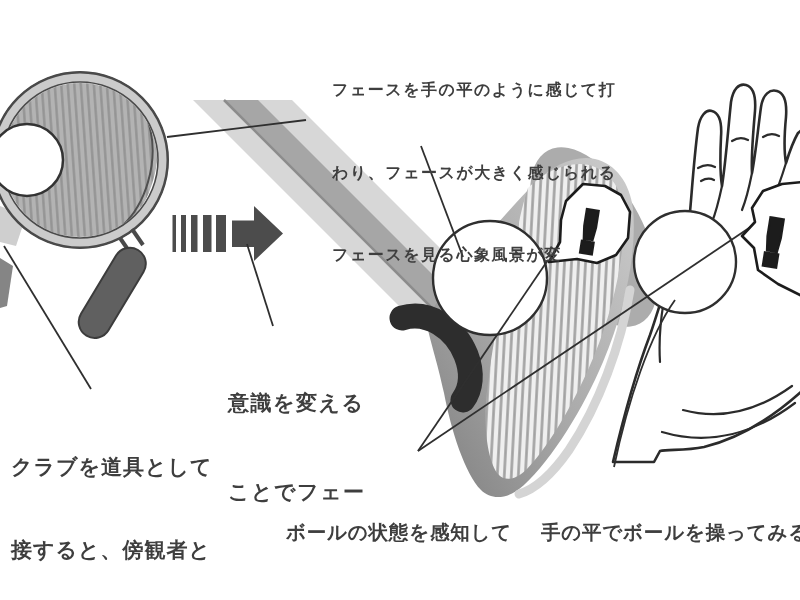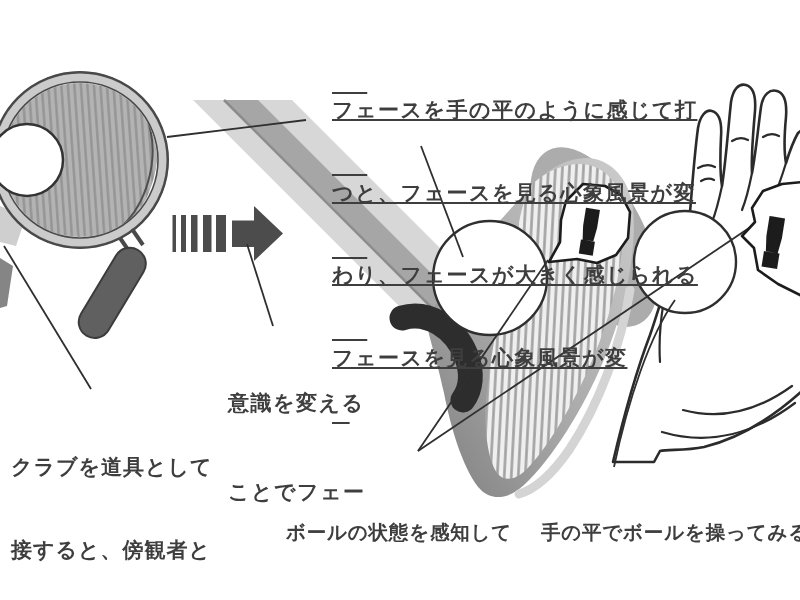--- a/index.html
+++ b/index.html
@@ -1,21 +1,21 @@
 <!DOCTYPE html>
 <html><head>
 <meta charset="utf-8">
 <style>
   html,body{margin:0;padding:0;background:#fff;}
   #stage{position:relative;width:800px;height:600px;overflow:hidden;background:#ffffff;
          font-family:"DejaVu Sans",sans-serif;}
   #art{position:absolute;left:0;top:0;z-index:1;}
   .ann{position:absolute;z-index:5;color:#3e3e3e;font-weight:bold;white-space:pre;}
   .ann .ln{display:block;}
-  .ann-top{left:332px;top:42px;font-size:21px;line-height:27.5px;letter-spacing:1.5px;text-decoration:underline;}
+  .ann-top{left:332px;top:21px;font-size:16px;line-height:27.5px;letter-spacing:1.5px;}
   .ann-mindset{left:228px;top:330px;font-size:21px;line-height:29.5px;letter-spacing:1.5px;}
   .ann-club{left:11px;top:399px;font-size:21px;line-height:27.5px;letter-spacing:1px;}
   .ann-ball{left:286px;top:462px;font-size:19.5px;line-height:28.5px;letter-spacing:0.8px;}
   .ann-palm{left:541px;top:462px;font-size:19.5px;line-height:28.5px;letter-spacing:0.8px;}
   .bang{font-family:"DejaVu Sans",sans-serif;font-weight:bold;paint-order:stroke;}
 </style>
 </head>
 <body>
 
 <div id="stage">
@@ -128,21 +128,20 @@
       <text class="bang" x="590" y="253" font-size="58" text-anchor="middle" fill="#1c1c1c" stroke="#1c1c1c" stroke-width="4" transform="rotate(9 590 228)">!</text>
     </g>
     <g>
       <path fill="#ffffff" stroke="#1c1c1c" stroke-width="2.6" stroke-linejoin="round" d="M763,191 L752,208 L755,222 L742,236 L754,248 L758,270 L778,284 L802,296 L802,182 L782,184 Z"></path>
       <text class="bang" x="774" y="266" font-size="64" text-anchor="middle" fill="#1c1c1c" stroke="#1c1c1c" stroke-width="4.5" transform="rotate(9 774 238)">!</text>
     </g>
   </svg>
 
   <div class="ann ann-top">
     <span class="ln">フェースを手の平のように感じて打</span>
-    <span class="ln">つと、フェースを見る心象風景が変</span>
     <span class="ln">わり、フェースが大きく感じられる</span>
     <span class="ln">フェースを見る心象風景が変</span>
   </div>
 
   <div class="ann ann-mindset">
     <span class="ln">意識を変える</span>
     <span class="ln">ことでフェー</span>
     
   </div>
 

